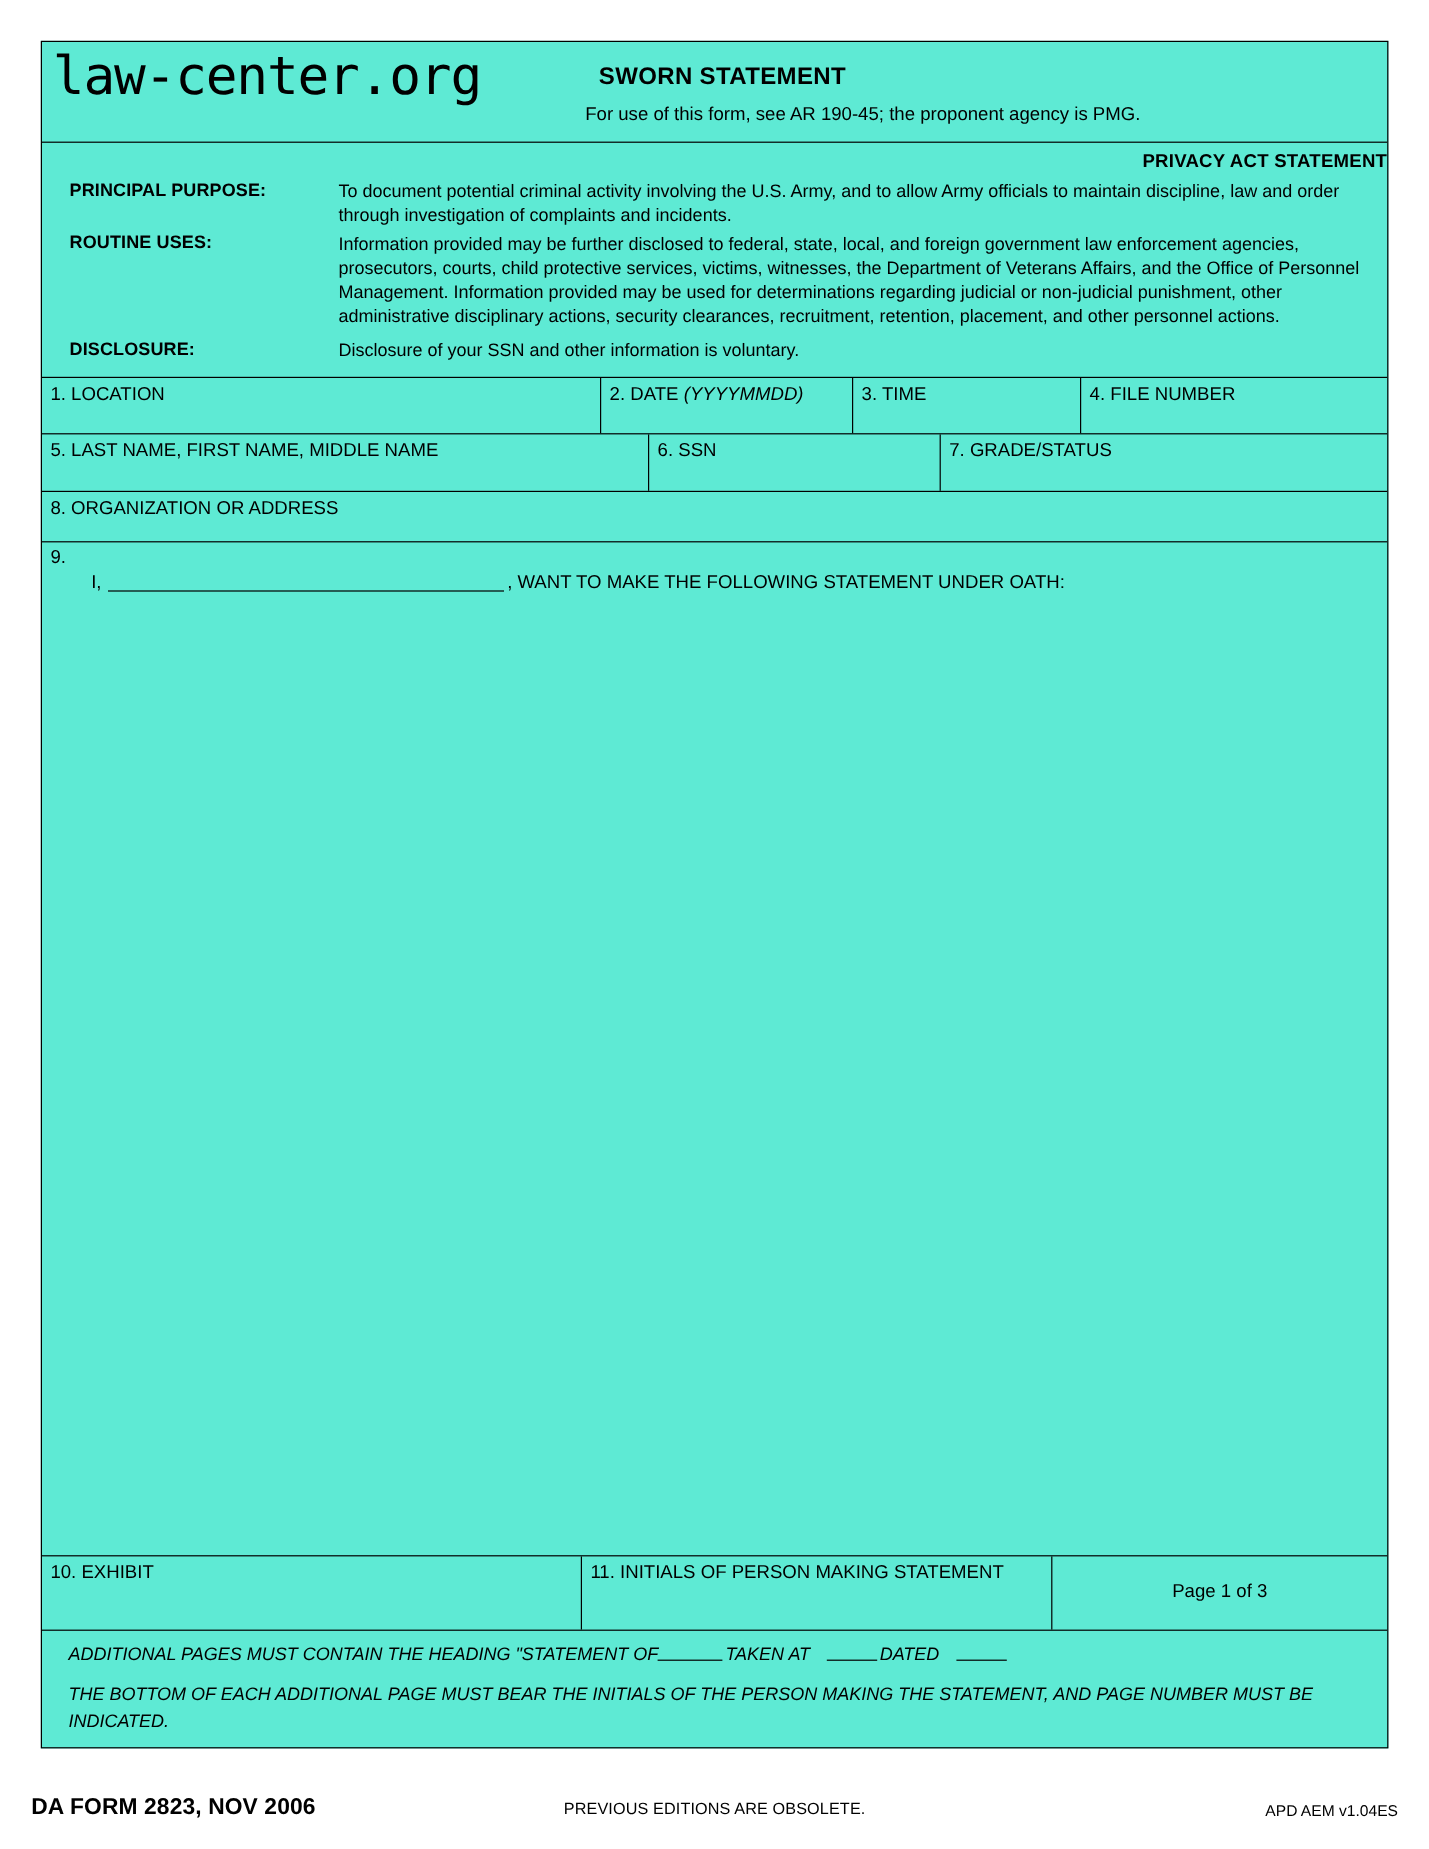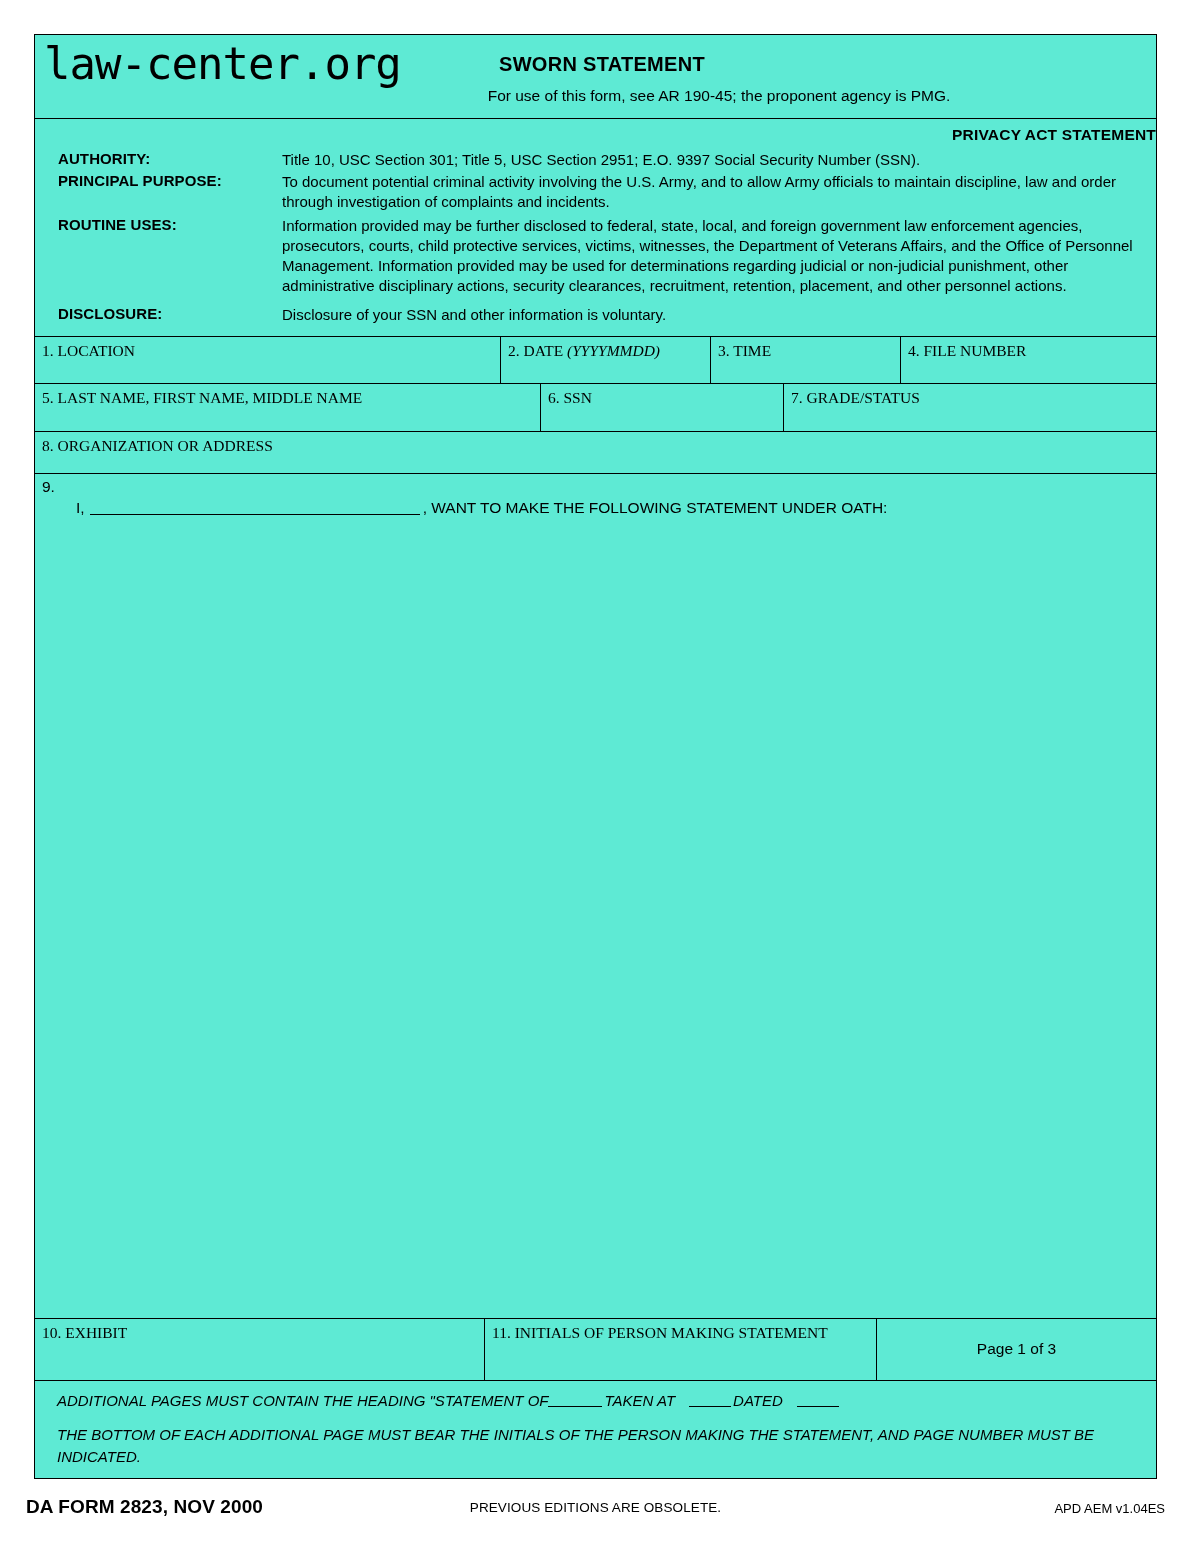--- a/index.html
+++ b/index.html
@@ -111,21 +111,20 @@
   .fcell {
     box-sizing: border-box;
     border-right: 1px solid #000;
     position: relative;
   }
   .fcell:last-child { border-right: none; }
   .fcell .flabel {
     font-size: 15.5px;
     padding: 5px 0 0 7px;
     white-space: nowrap;
-    font-family: Liberation Serif, serif;
   }
   .flabel .ital { font-style: italic; }
 
   .row-1234 { height: 47px; border-bottom: 1.6px solid #000; }
   .row-567  { height: 48px; border-bottom: 1.6px solid #000; }
   .row-8    { height: 42px; border-bottom: 1.6px solid #000; }
 
   
   .item9 {
     position: relative;
@@ -227,24 +226,20 @@
 
     <div class="header-band">
       <div class="brand">law-center.org</div>
       <div class="header-title">SWORN STATEMENT</div>
       <div class="header-sub">For use of this form, see AR 190-45; the proponent agency is PMG.</div>
     </div>
 
     <div class="privacy">
       <div class="privacy-title">PRIVACY ACT STATEMENT</div>
 
-      <div class="prow prow-tight">
-        <div class="plabel">AUTHORITY:</div>
-        <div class="pbody">Title 10, USC Section 301; Title 5, USC Section 2951; E.O. 9397 Social Security Number (SSN).</div>
-      </div>
 
       <div class="prow">
         <div class="plabel">PRINCIPAL PURPOSE:</div>
         <div class="pbody">To document potential criminal activity involving the U.S. Army, and to allow Army officials to maintain discipline, law and order through investigation of complaints and incidents.</div>
       </div>
 
       <div class="prow">
         <div class="plabel">ROUTINE USES:</div>
         <div class="pbody">Information provided may be further disclosed to federal, state, local, and foreign government law enforcement agencies, prosecutors, courts, child protective services, victims, witnesses, the Department of Veterans Affairs, and the Office of Personnel Management.  Information provided may be used for determinations regarding judicial or non-judicial punishment, other administrative disciplinary actions, security clearances, recruitment, retention, placement, and other personnel actions.</div>
       </div>
@@ -310,18 +305,18 @@
     </div>
 
     <div class="note">
       <p><span>ADDITIONAL PAGES MUST CONTAIN THE HEADING "STATEMENT OF</span><span class="ul-short ul-a"></span><span>TAKEN AT</span><span class="ul-short ul-b"></span><span>DATED</span><span class="ul-short ul-c"></span></p>
       <p>THE BOTTOM OF EACH ADDITIONAL PAGE MUST BEAR THE INITIALS OF THE PERSON MAKING THE STATEMENT, AND PAGE NUMBER MUST BE INDICATED.</p>
     </div>
 
   </div>
 
   <div class="footer">
-    <div class="footer-left">DA FORM 2823, NOV 2000</div>
+    <div class="footer-left">DA FORM 2823, NOV 2006</div>
     <div class="footer-center">PREVIOUS EDITIONS ARE OBSOLETE.</div>
     <div class="footer-right">APD AEM v1.04ES</div>
   </div>
 
 </div>
 
 </body></html>

